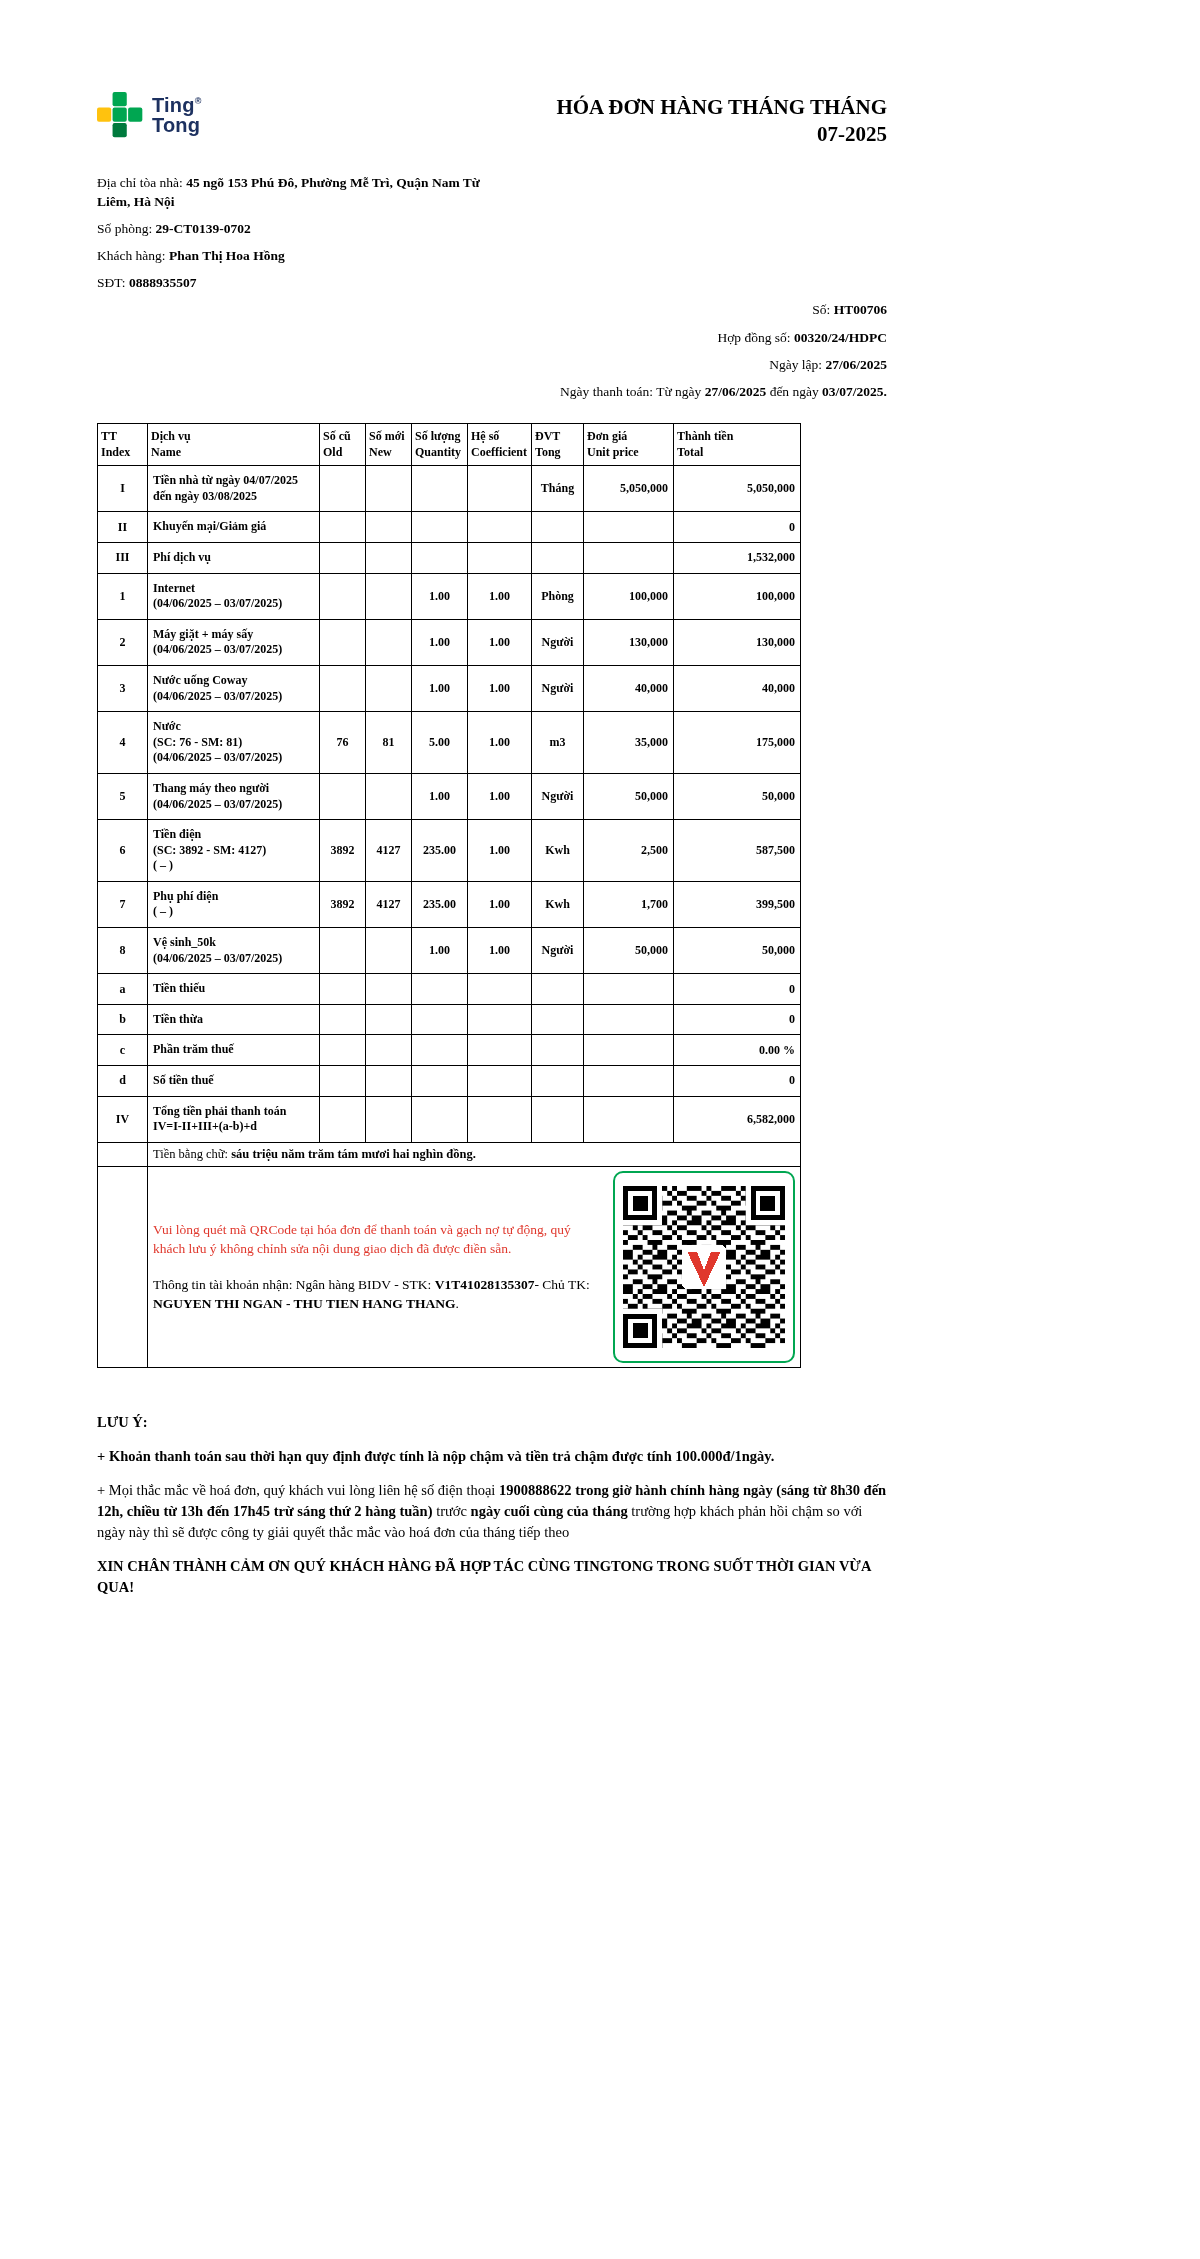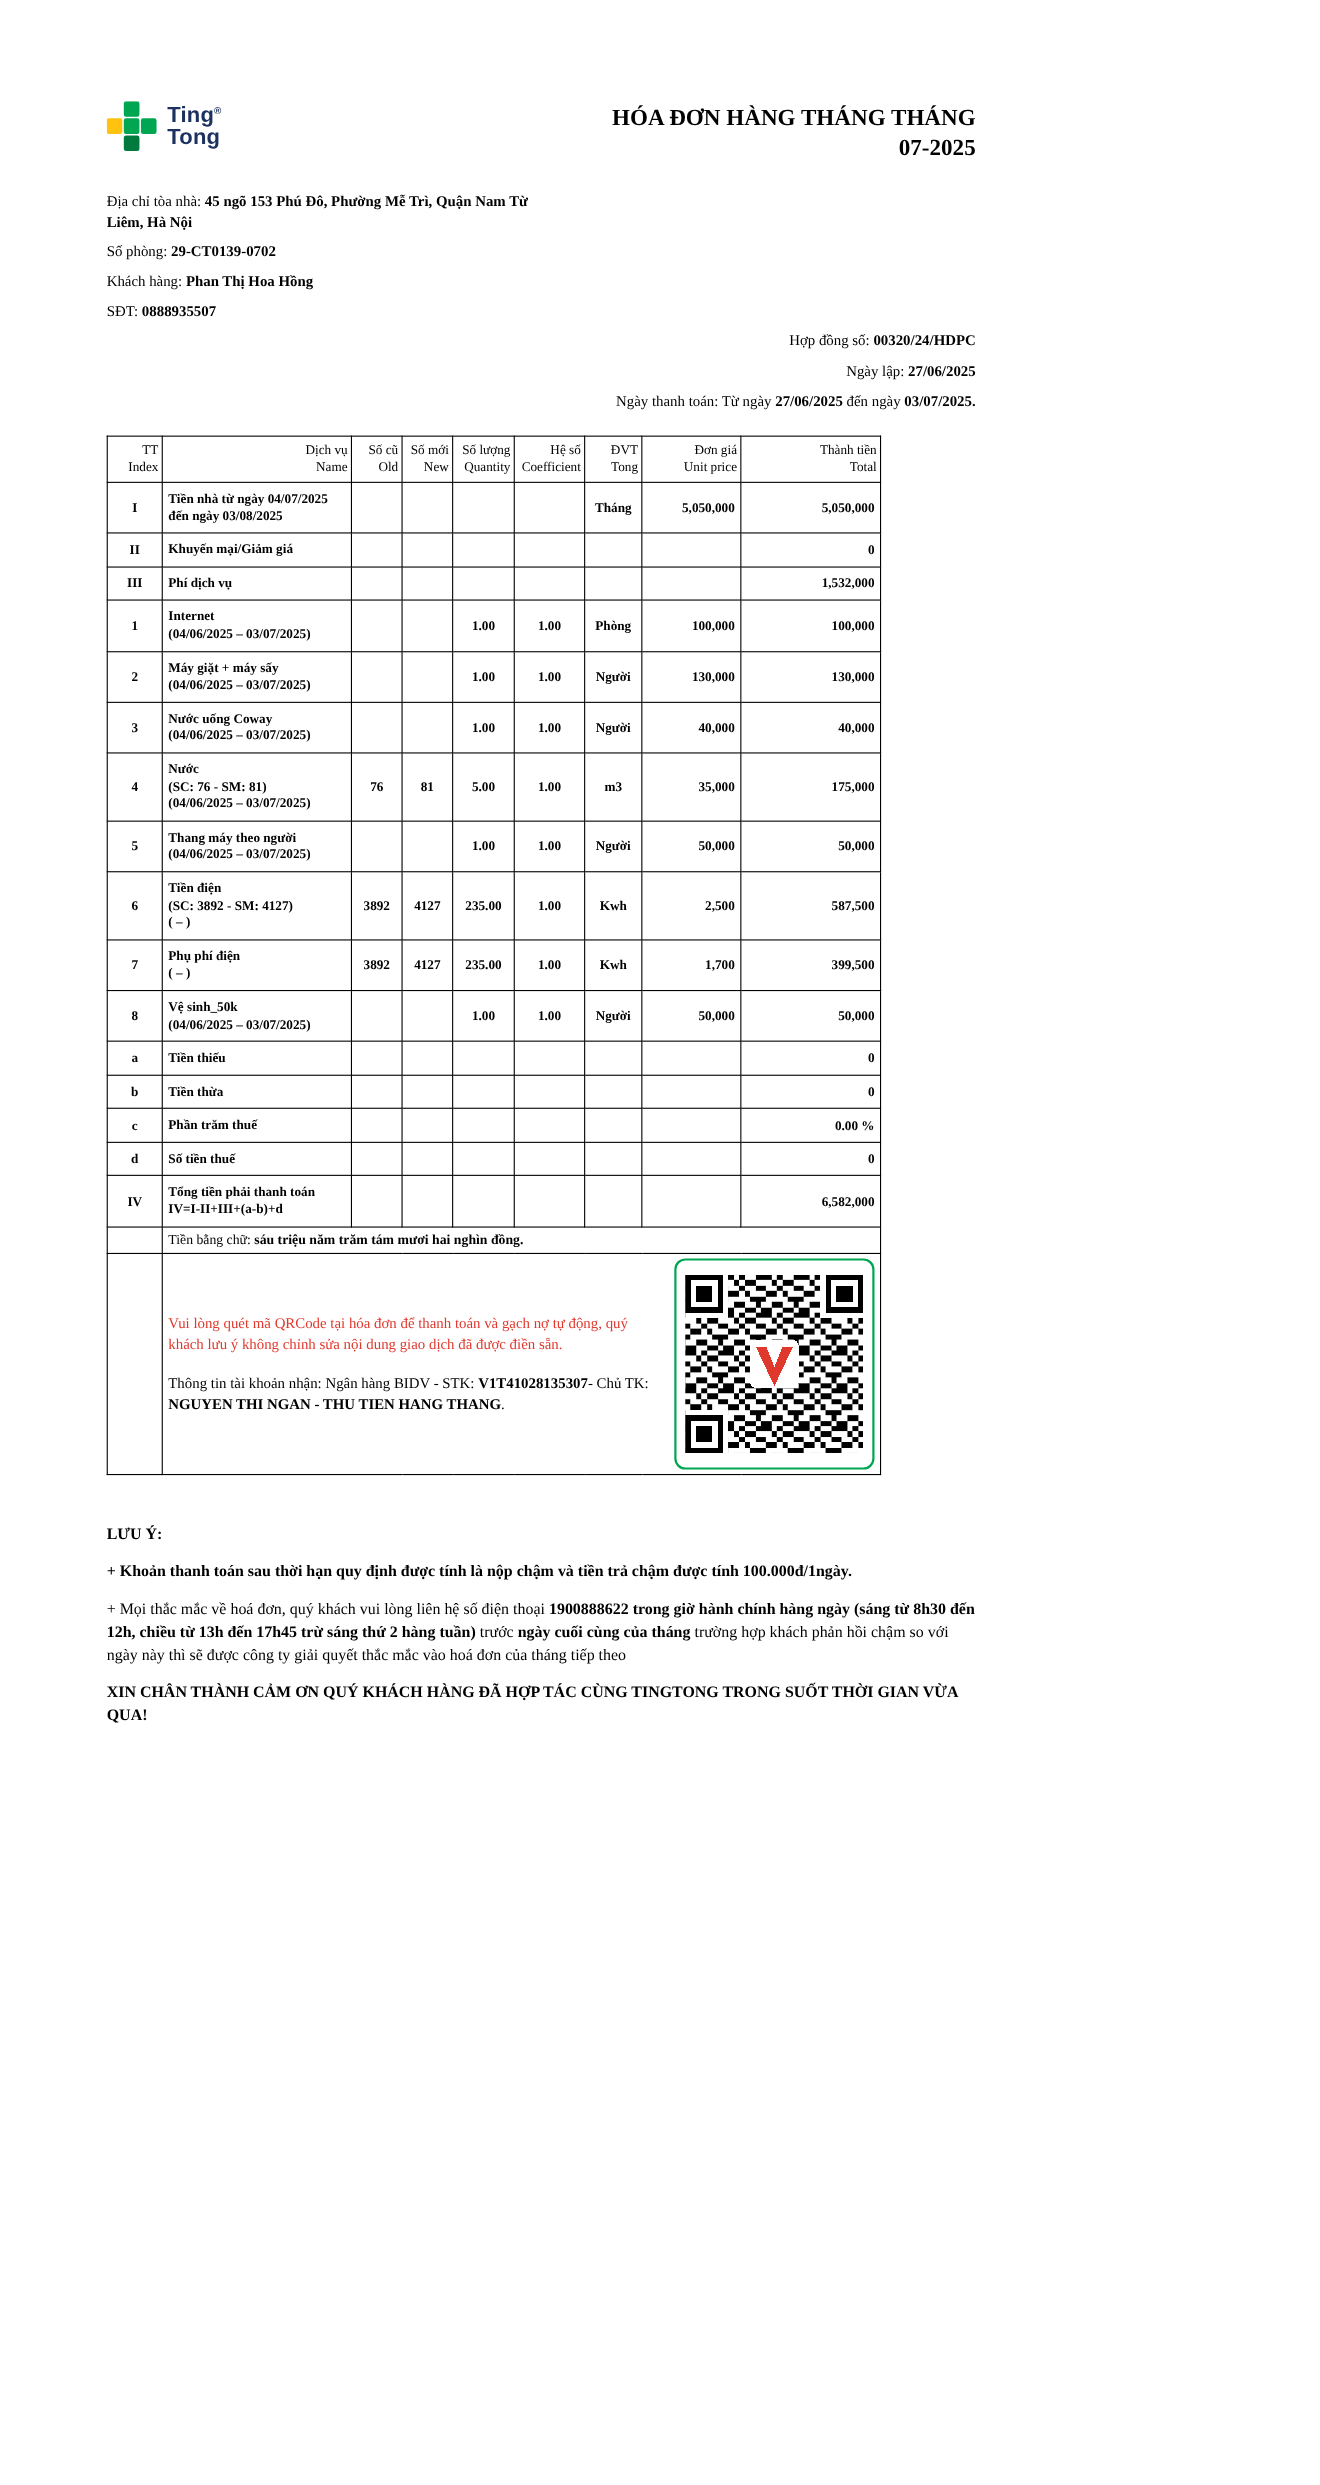--- a/index.html
+++ b/index.html
@@ -17,21 +17,21 @@
 
   
   .info { display:flex; margin-top:24px; font-size:13.5px;flex-direction:column; }
   .info-left { width:402px; }
   .info-right { flex:1; text-align:right; }
   .info-line { margin-bottom:8px; line-height:1.42; }
 
   
   table.invoice { border-collapse:collapse; margin-top:14px; font-size:12px; table-layout:fixed; width:703px; }
   table.invoice th, table.invoice td { border:1px solid #000; padding:4px 5px; vertical-align:middle; }
-  table.invoice th { font-weight:normal; text-align:right; line-height:1.3; padding:5px 3px; }
+  table.invoice th { font-weight:bold; text-align:left; line-height:1.3; padding:5px 3px; }
   td.c-tt   { text-align:center; font-weight:bold; }
   td.c-name { text-align:left;  font-weight:bold; line-height:1.3; }
   td.c-old, td.c-new, td.c-qty, td.c-coef, td.c-unit { text-align:center; font-weight:bold; }
   td.c-price, td.c-total { text-align:right; font-weight:bold; }
   tr.row-sp td { padding-top:7px; padding-bottom:7px; }
 
   
   td.words-cell { font-size:12.5px; padding:5px 8px; }
   td.words-cell b { font-weight:bold; }
 
@@ -74,20 +74,21 @@
   </div>
 
   <div class="info">
     <div class="info-left">
       <div class="info-line"><span>Địa chỉ tòa nhà: </span><b>45 ngõ 153 Phú Đô, Phường Mễ Trì, Quận Nam Từ Liêm, Hà Nội</b></div>
       <div class="info-line"><span>Số phòng: </span><b>29-CT0139-0702</b></div>
       <div class="info-line"><span>Khách hàng: </span><b>Phan Thị Hoa Hồng</b></div>
       <div class="info-line"><span>SĐT: </span><b>0888935507</b></div>
     </div>
     <div class="info-right">
+      <div class="info-line"><span>Số: </span><b>HT00706</b></div>
       <div class="info-line"><span>Hợp đồng số: </span><b>00320/24/HDPC</b></div>
       <div class="info-line"><span>Ngày lập: </span><b>27/06/2025</b></div>
       <div class="info-line"><span>Ngày thanh toán: Từ ngày </span><b>27/06/2025</b><span> đến ngày </span><b>03/07/2025.</b></div>
     </div>
   </div>
 
   <table class="invoice">
     <colgroup>
       <col style="width:50px">
         <col style="width:172px">

